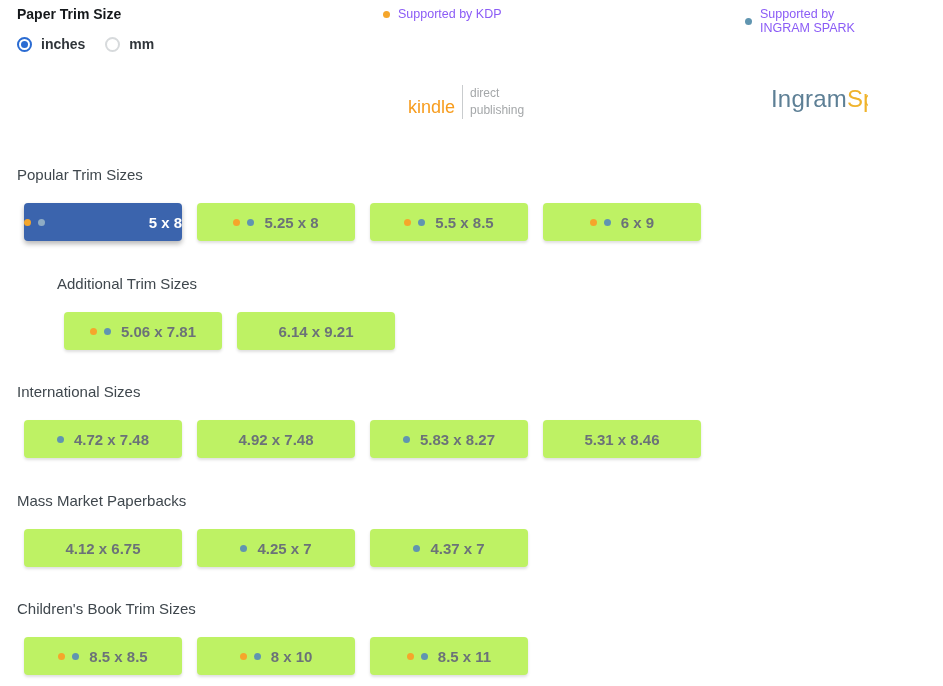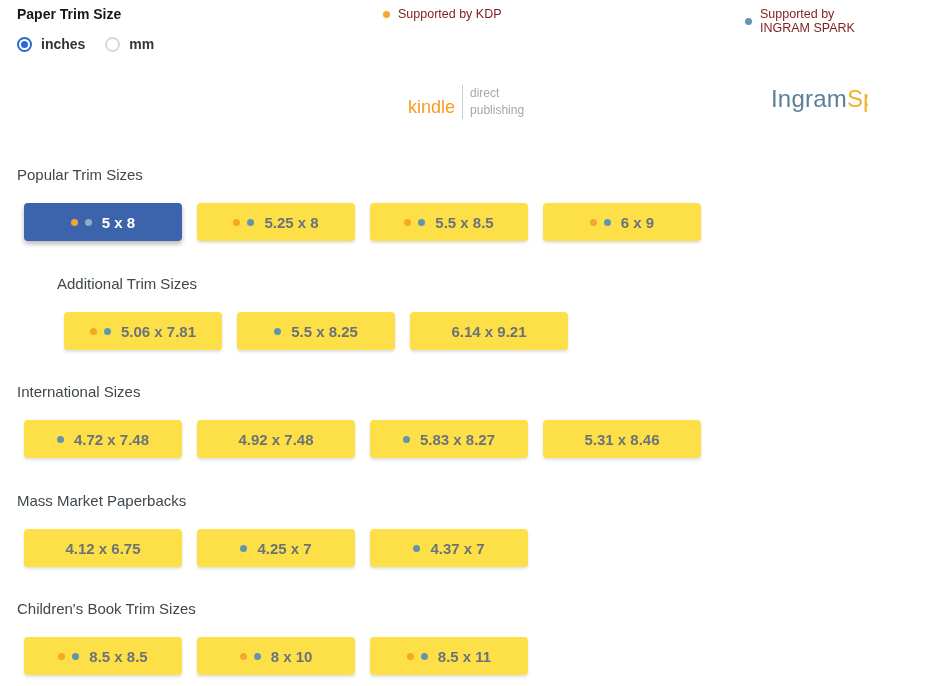--- a/index.html
+++ b/index.html
@@ -13,45 +13,45 @@
   }
   
   .unit-group{position:absolute;left:17px;top:36px;display:flex;align-items:flex-start;gap:20px;}
   .unit-option{display:flex;align-items:center;gap:9px;cursor:pointer;}
   .radio{width:15px;height:15px;border-radius:50%;box-sizing:border-box;position:relative;background:#fff;}
   .radio.checked{border:2px solid var(--radio-blue,#2a6bd2);}
   .radio.checked::after{content:"";position:absolute;inset:2px;border-radius:50%;background:var(--radio-blue,#2a6bd2);}
   .radio.unchecked{border:2px solid #d7dadc;}
   .unit-label{font-size:14px;font-weight:600;color:#30353a;}
   
-  .legend{position:absolute;top:7px;display:flex;align-items:center;gap:8px;font-size:12.5px;color:#7f1d1d;}
+  .legend{position:absolute;top:7px;display:flex;align-items:center;gap:8px;font-size:12.5px;color:#8b5cf6;}
   .legend-kdp{left:383px;}
   .legend-ingram{left:745px;}
   .legend-dot{width:7px;height:7px;border-radius:50%;flex:0 0 auto;}
   
   .kdp-logo{position:absolute;left:408px;top:85px;display:flex;align-items:stretch;}
   .kdp-kindle{color:var(--kdp-orange-logo,#f79c1d);font-size:18px;align-self:flex-end;padding-bottom:1px;}
   .kdp-divider{width:1px;background:#c9ccce;margin:0 7px;}
   .kdp-right{display:flex;flex-direction:column;color:#a4a7a9;font-size:12px;line-height:17px;}
   
   .ingram-logo{position:absolute;left:771px;top:85px;font-size:24px;font-weight:400;letter-spacing:0.2px;}
   .ingram-word{color:var(--ingram-slate,#5d7f95);}
   .spark-word{color:var(--spark-gold,#efb32b);}
   .ingram-mark{font-size:8px;color:var(--spark-gold,#efb32b);vertical-align:12px;}
   
   .section{position:absolute;left:17px;}
   .section-label{font-size:15px;color:#3f474d;line-height:18px;margin:0 0 19px 0;font-weight:400;}
   .size-row{display:flex;gap:15px;margin-left:7px;}
   .size-btn{
-    width:158px;height:38px;border-radius:4px;background:#fde047;
+    width:158px;height:38px;border-radius:4px;background:#bef264;
     display:flex;align-items:center;justify-content:center;
     box-shadow:0 2px 3px rgba(0,0,0,0.13);cursor:pointer;box-sizing:border-box;
   }
   .size-btn .size-label{font-size:15px;font-weight:600;color:#6b7278;}
-  .size-btn.selected{background:var(--selected-blue,#3b64ad);box-shadow:0 3px 5px rgba(0,0,0,0.28);}
+  .size-btn.selected{background:var(--selected-blue,#3b64ad);box-shadow:0 3px 5px rgba(0,0,0,0.28);justify-content:space-between;}
   .size-btn.selected .size-label{color:#ffffff;font-weight:700;}
   .dots{display:flex;gap:7px;margin-right:10px;align-items:center;}
   .dot{width:7px;height:7px;border-radius:50%;flex:0 0 auto;}
   .dot-kdp{background:var(--kdp-orange,#f5a62b);}
   .dot-ingram{background:var(--ingram-blue,#6095b0);}
   .size-btn.selected .dot-ingram{background:#8facc4;}
 </style>
 </head>
 <body>
 
@@ -134,26 +134,20 @@
     <div class="section-label">Additional Trim Sizes</div>
     <div class="size-row">
   <div class="size-btn">
     <span class="dots">
               <span class="dot dot-kdp"></span>
               <span class="dot dot-ingram"></span>
             </span>
     <span class="size-label">5.06 x 7.81</span>
   </div>
 
-  <div class="size-btn">
-    <span class="dots">
-              <span class="dot dot-ingram"></span>
-            </span>
-    <span class="size-label">5.5 x 8.25</span>
-  </div>
 
   <div class="size-btn">
 
     <span class="size-label">6.14 x 9.21</span>
   </div>
 </div>
   </div>
 
   <div class="section" style="top: 383px;">
     <div class="section-label">International Sizes</div>

